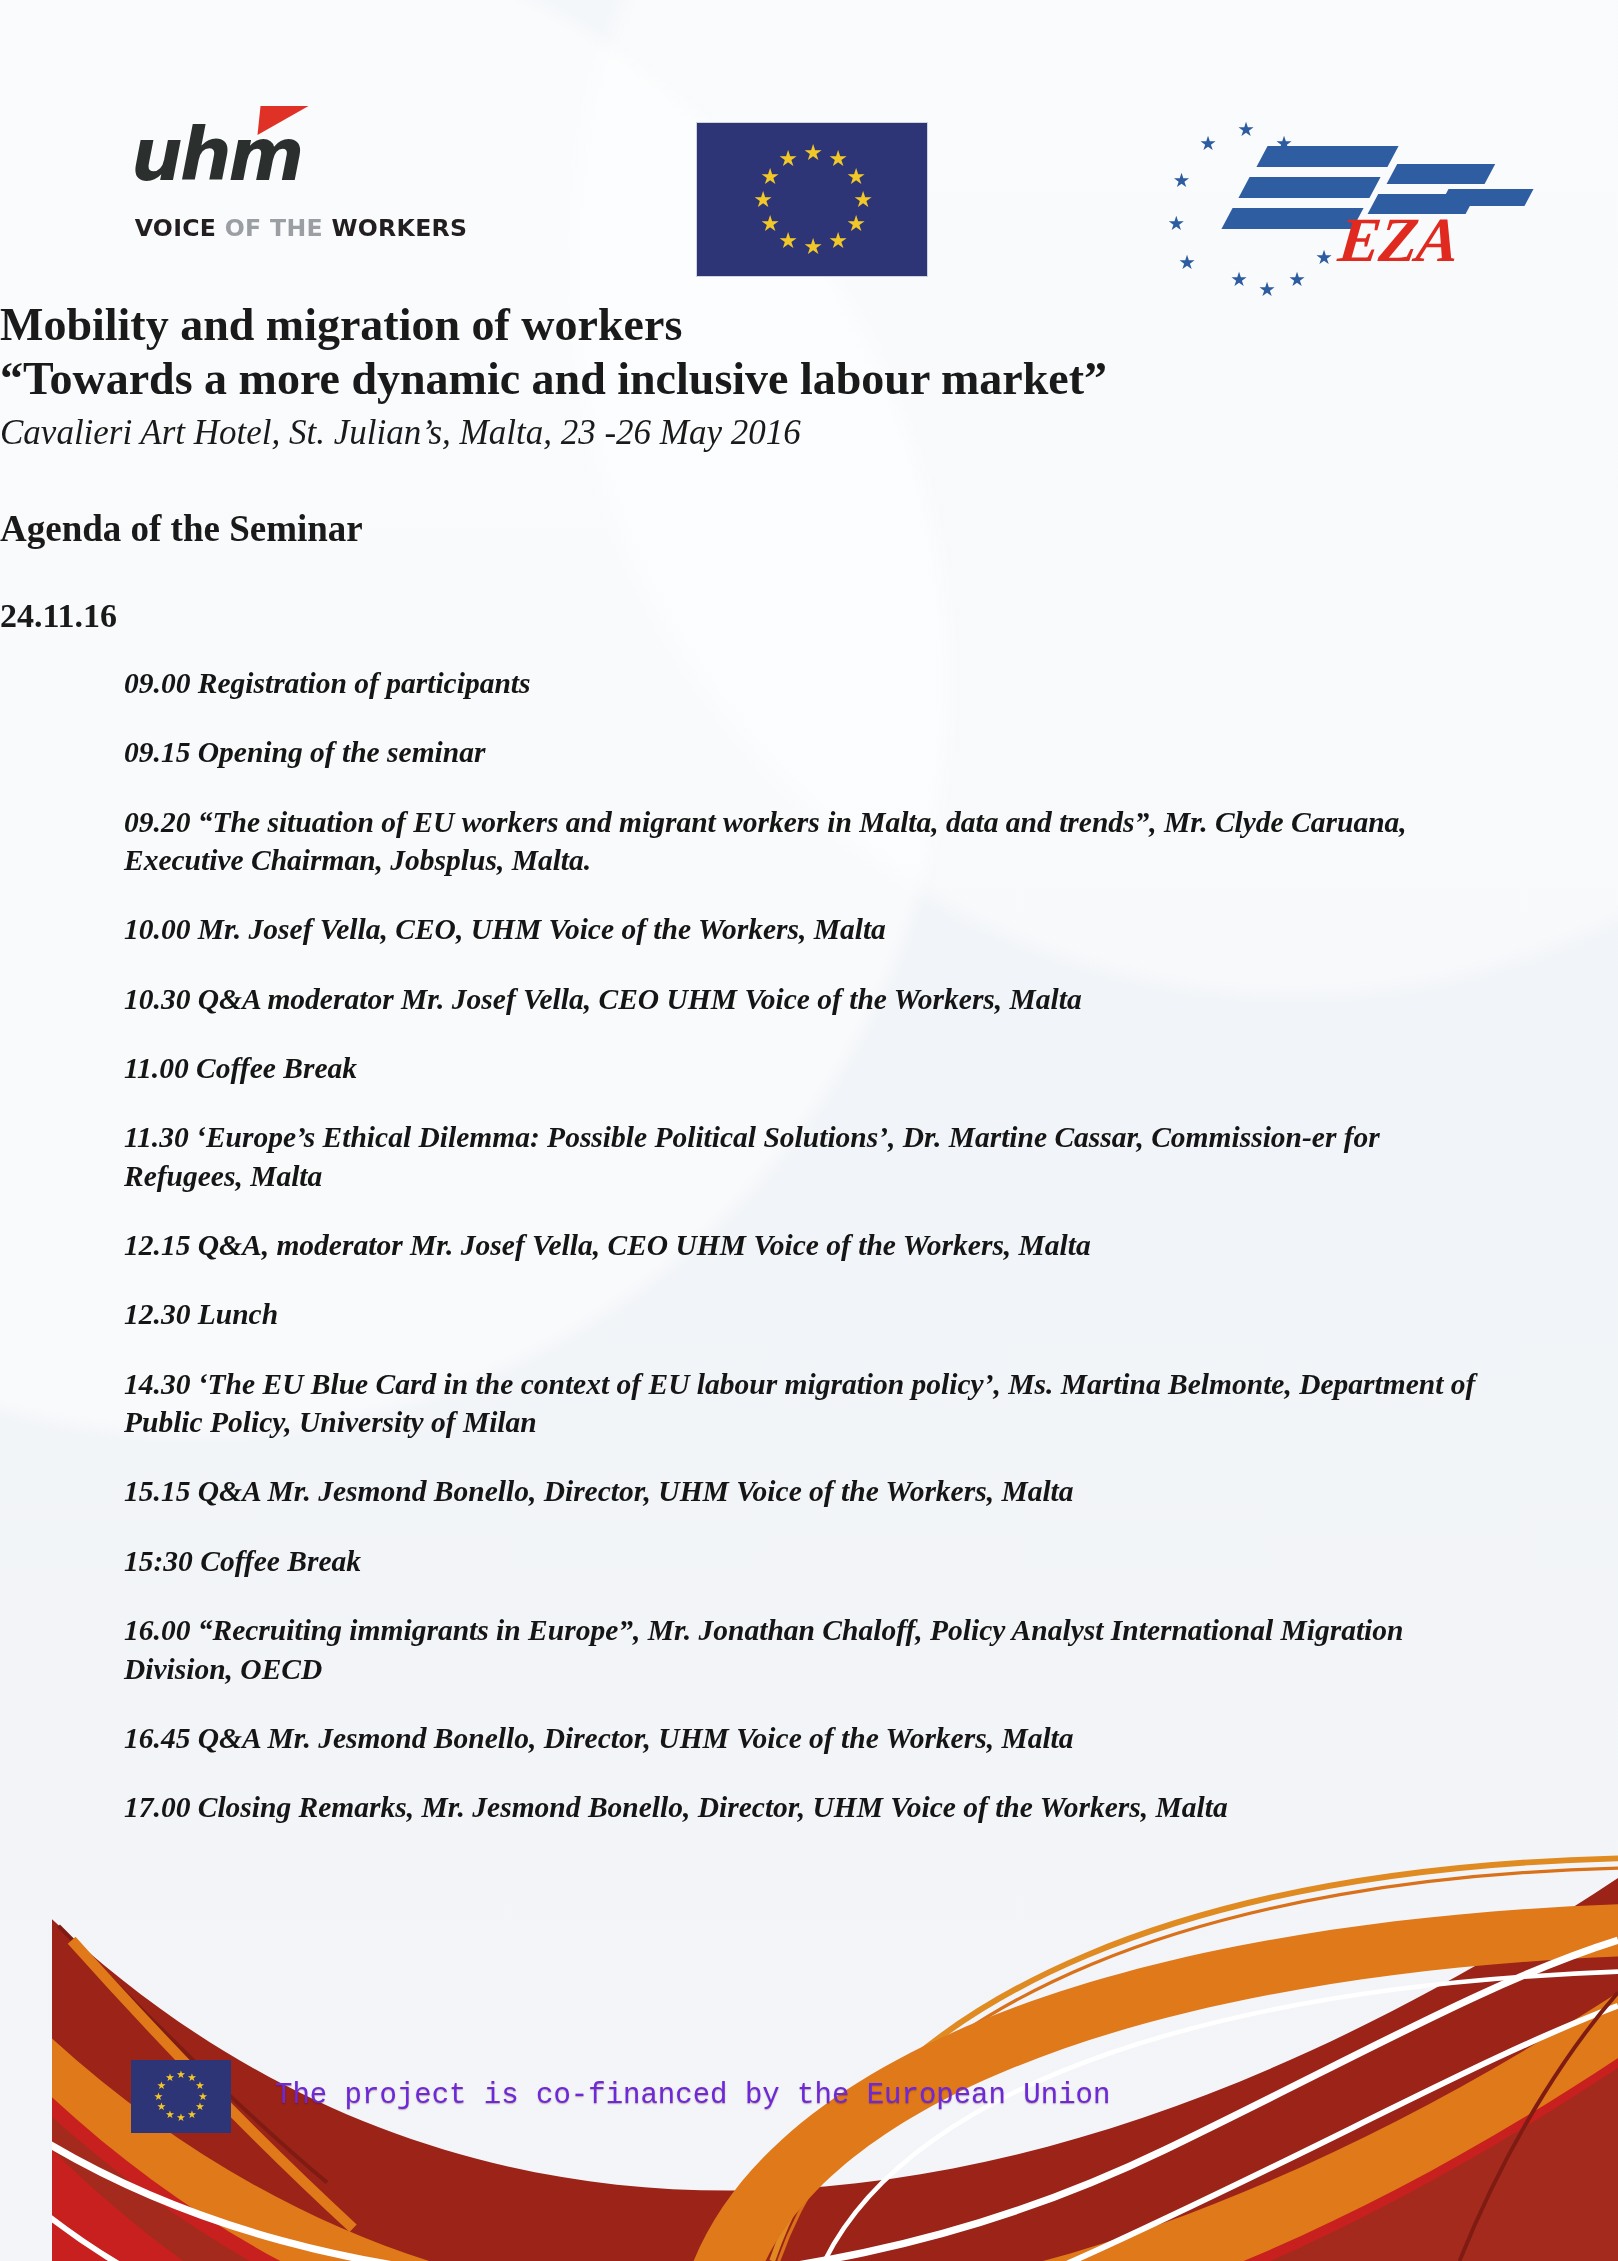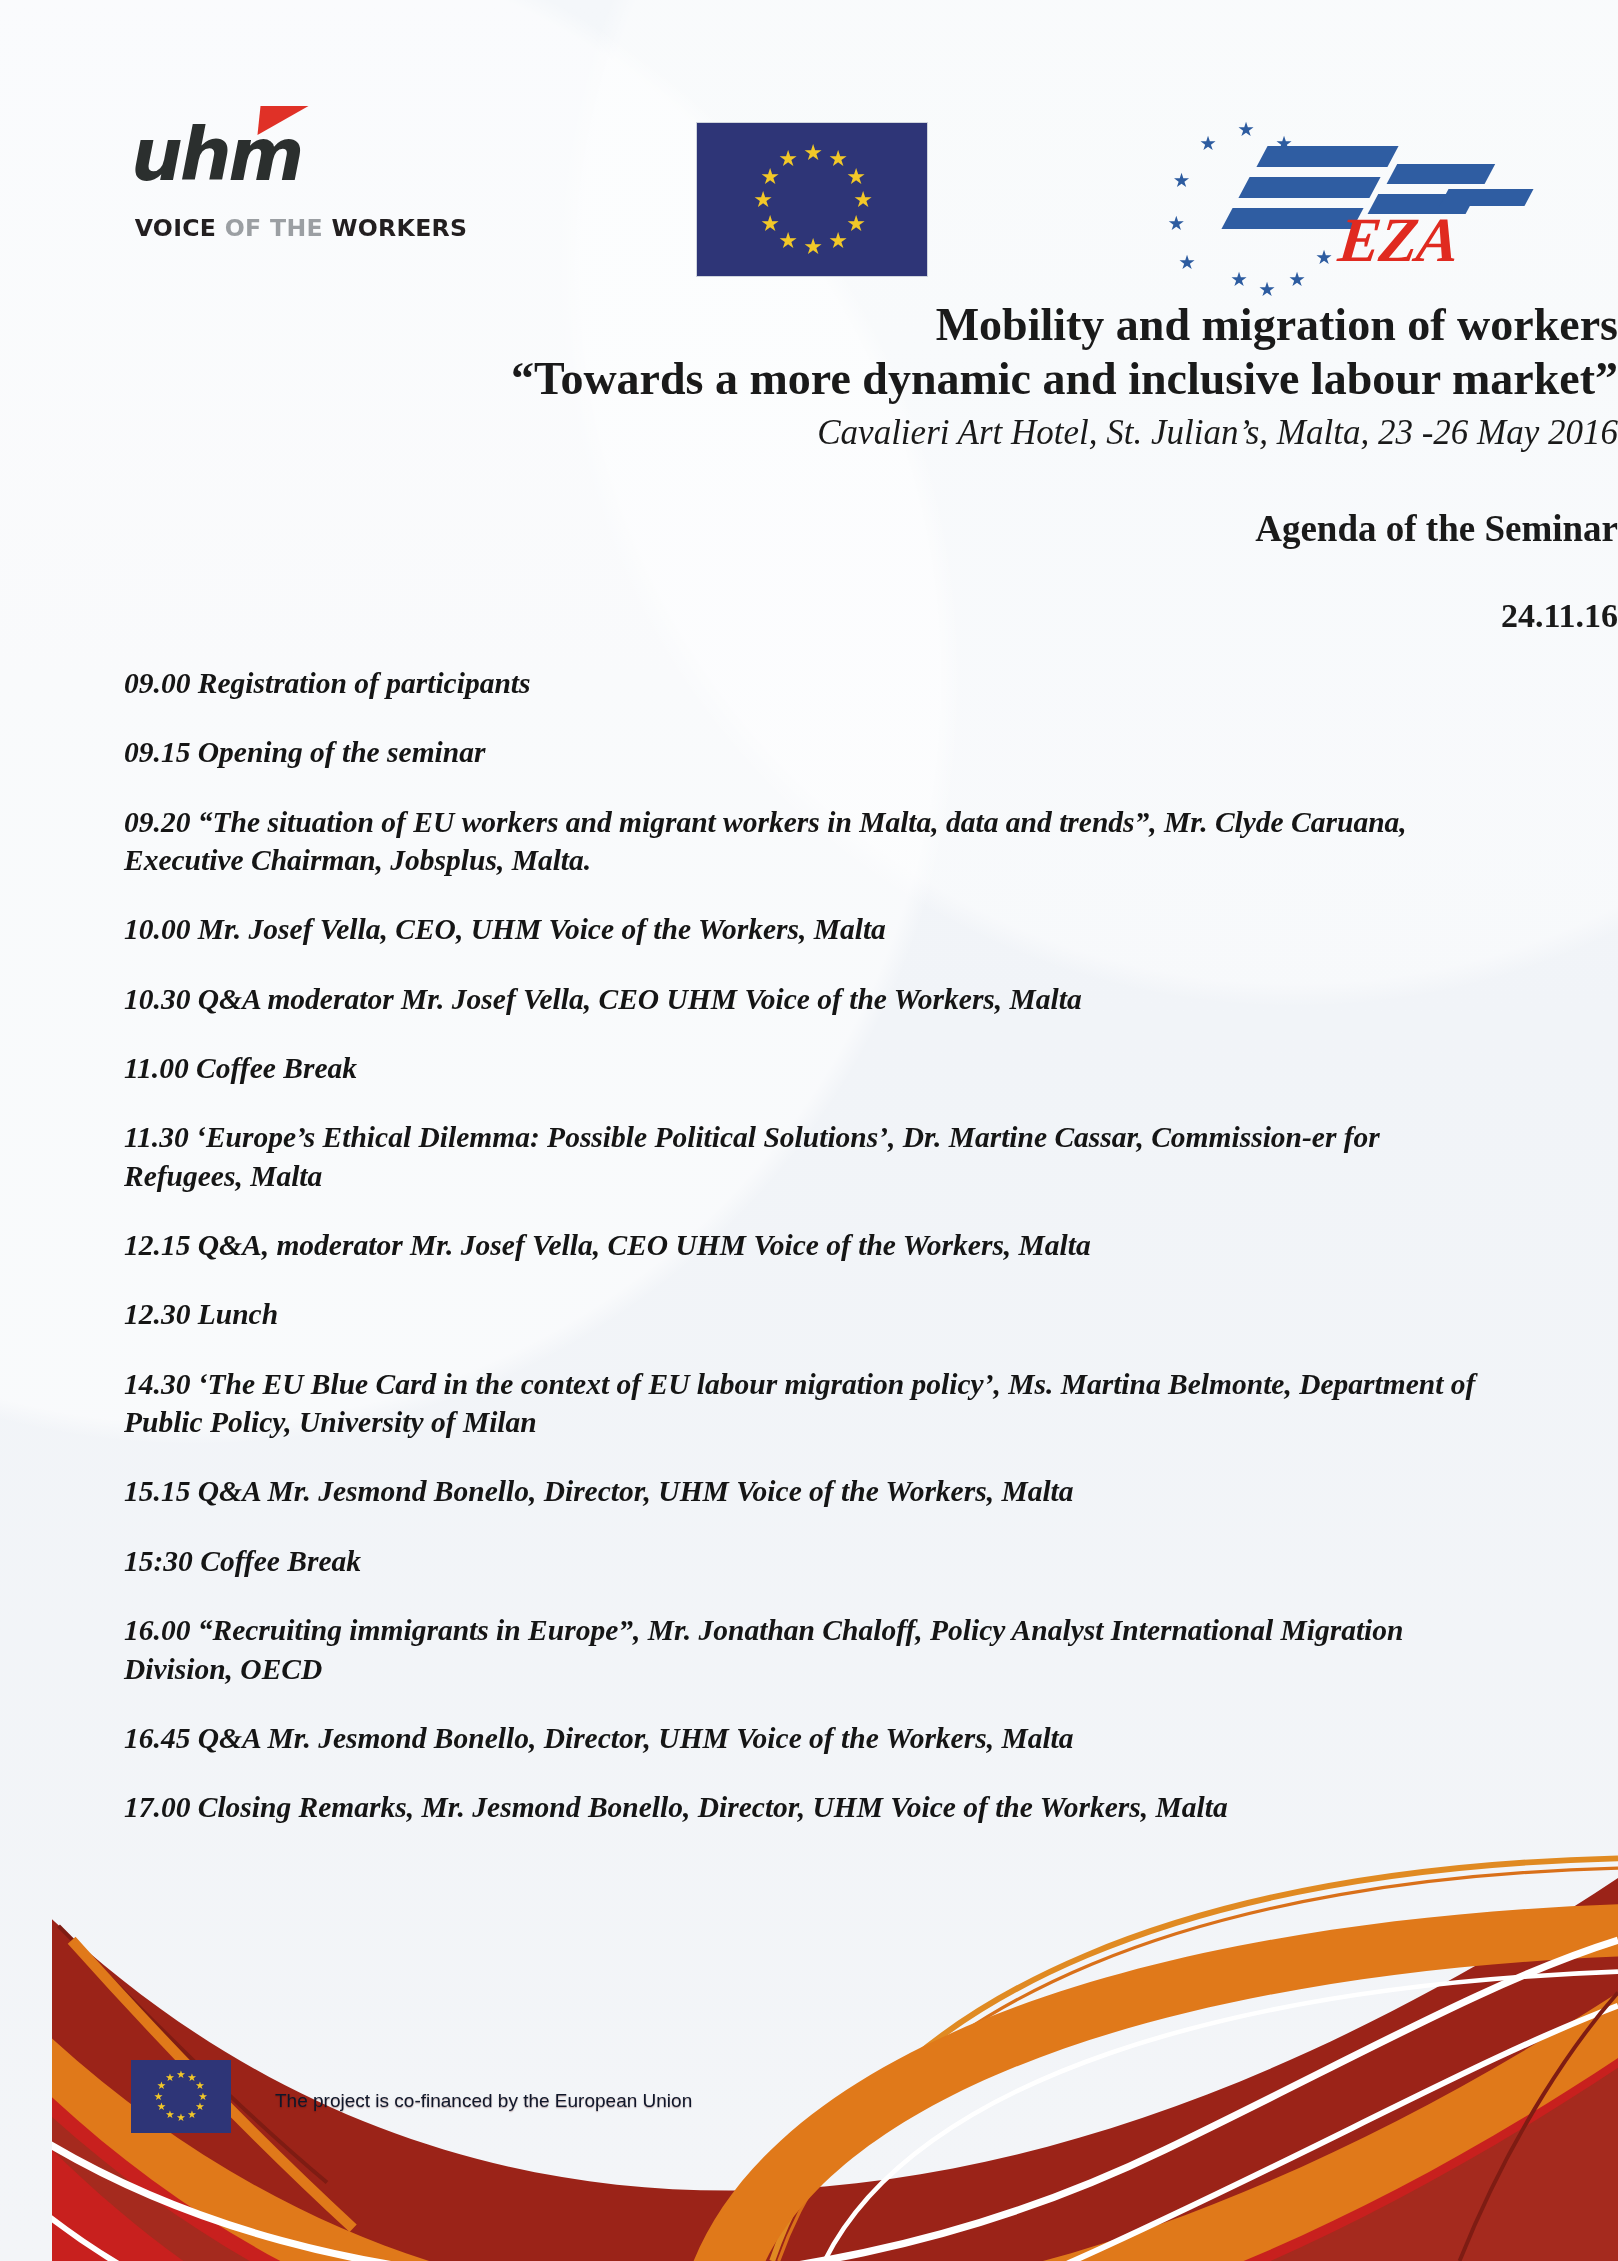--- a/index.html
+++ b/index.html
@@ -125,21 +125,21 @@
     font-family: "Liberation Serif", serif;
     font-style: italic;
     font-weight: bold;
     font-size: 63px;
     color: #e02a20;
     letter-spacing: -1.3px;
     transform: skewX(-6deg);
   }
 
   
-  .titles { position: absolute; top: 298px; left: 0; width: 1618px; z-index: 3; text-align: right; }
+  .titles { position: absolute; top: 298px; left: 0; width: 1618px; z-index: 3; text-align: left; }
   .title-line {
     font-family: "Liberation Serif", "DejaVu Serif", serif;
     font-weight: bold;
     font-size: 46px;
     line-height: 1.18;
     color: #1a1a1a;
     letter-spacing: 0px;
   }
   .subtitle {
     margin-top: 6.5px;
@@ -207,23 +207,23 @@
     position: absolute;
     color: #f2c828;
     font-size: 10.5px;
     line-height: 1;
     transform: translate(-50%,-50%);
   }
   .footer-caption {
     position: absolute;
     left: 223px;
     bottom: 149px;
-    font-family: Liberation Sans, sans-serif;
-    font-size: 19px;
-    color: #0f172a;
+    font-family: Liberation Mono, monospace;
+    font-size: 29px;
+    color: #6d28d9;
     white-space: nowrap;
     z-index: 4;
     text-shadow: 0 0.7px 1.3px rgba(80,10,5,0.35);
   }
 </style>
 </head>
 <body>
 
 <div class="page">
   <div class="grain"></div>

